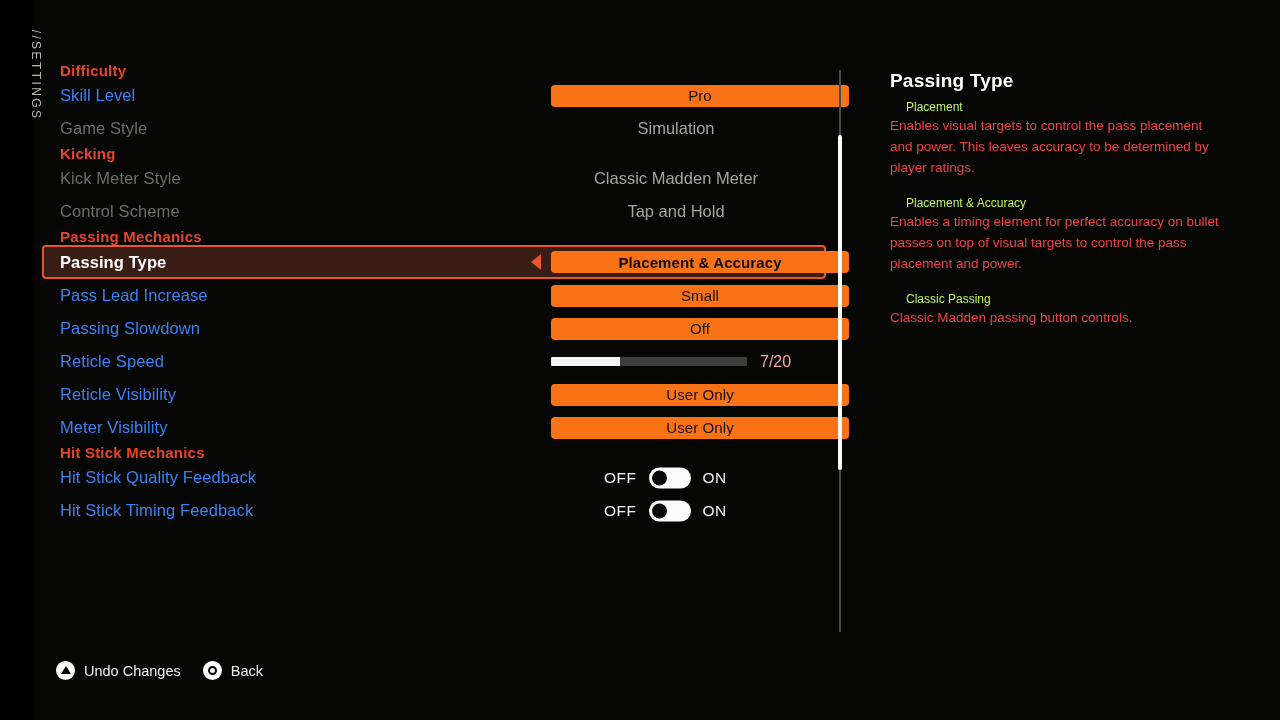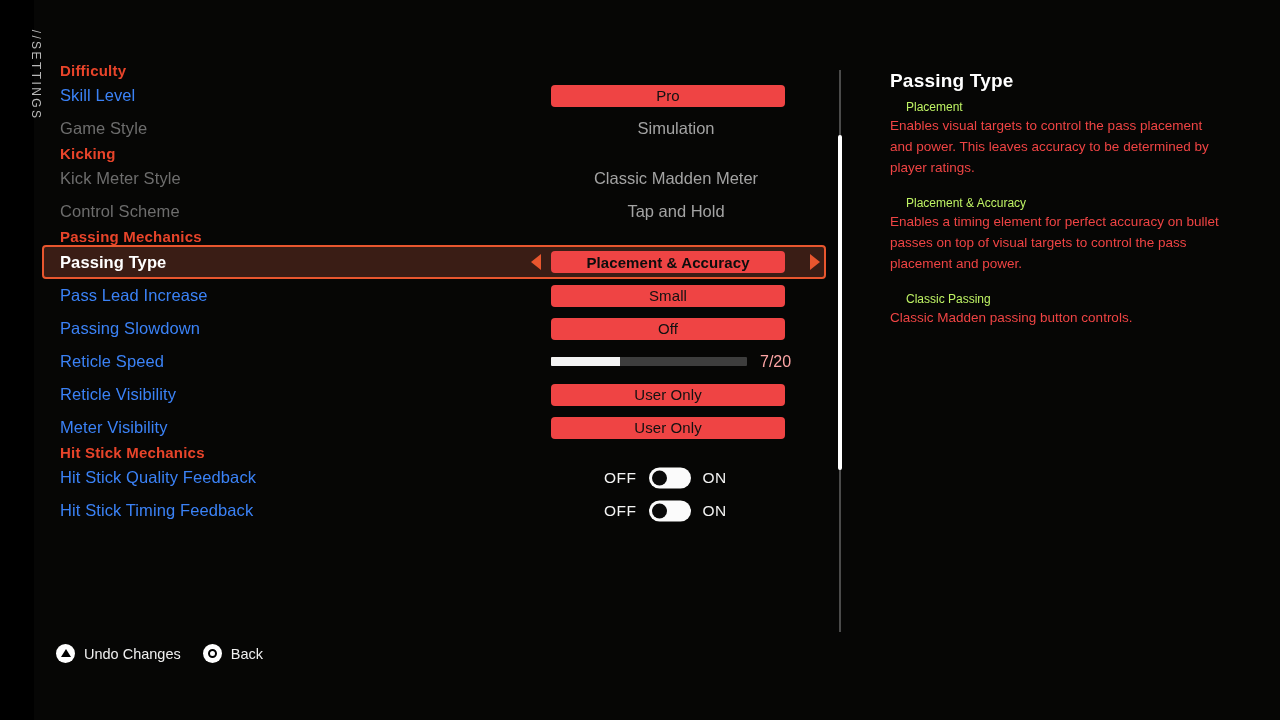--- a/index.html
+++ b/index.html
@@ -74,22 +74,22 @@
     text-align:center;
     color:#a3a3a3;
     font-size:16.5px;
   }
 
   
   .pill {
     position:absolute;
     left:507px; top:50%;
     transform:translateY(-50%);
-    width:234px; height:22px;
-    background:#ef4444;
+    width:298px; height:22px;
+    background:#f97316;
     border-radius:4px;
     display:flex; align-items:center; justify-content:center;
     color:#111;
     font-size:15px;
     letter-spacing:.1px;
   }
 
   
   .row.selected {
     background:#3a1d15;
@@ -204,21 +204,21 @@
   .info-body {
     color:#ef4444;
     font-size:13.5px;
     line-height:1.55;
   }
   .info-block { margin-bottom:18px; }
 
   
   .hints {
     position:absolute;
-    left:56px; bottom:57px;
+    left:56px; bottom:40px;
     display:flex; align-items:center;
     gap:22px;
   }
   .hint { display:flex; align-items:center; gap:9px; }
   .hint-label { color:#f0f0f0; font-size:14.5px; }
 
   .btn-glyph {
     width:19px; height:19px;
     border-radius:50%;
     background:#ffffff;

